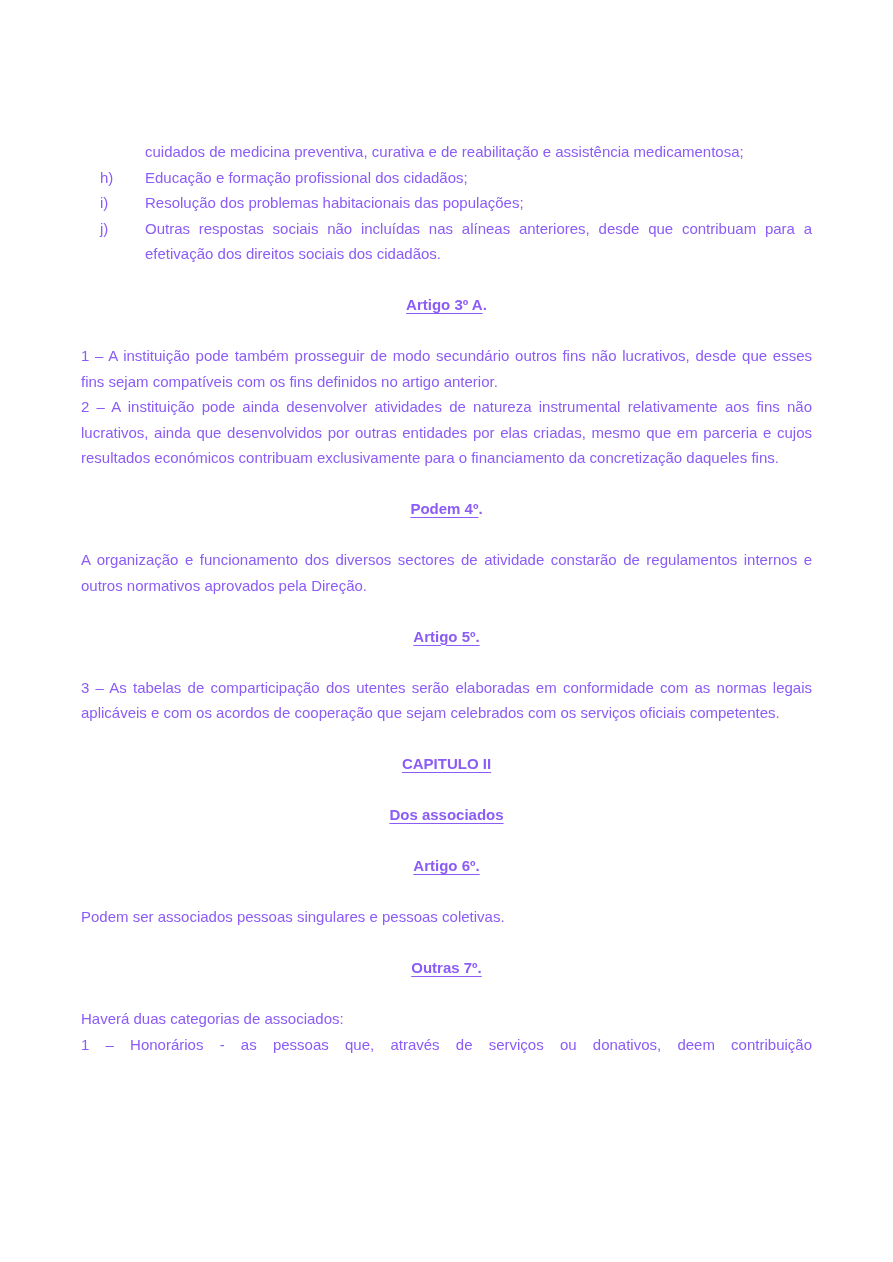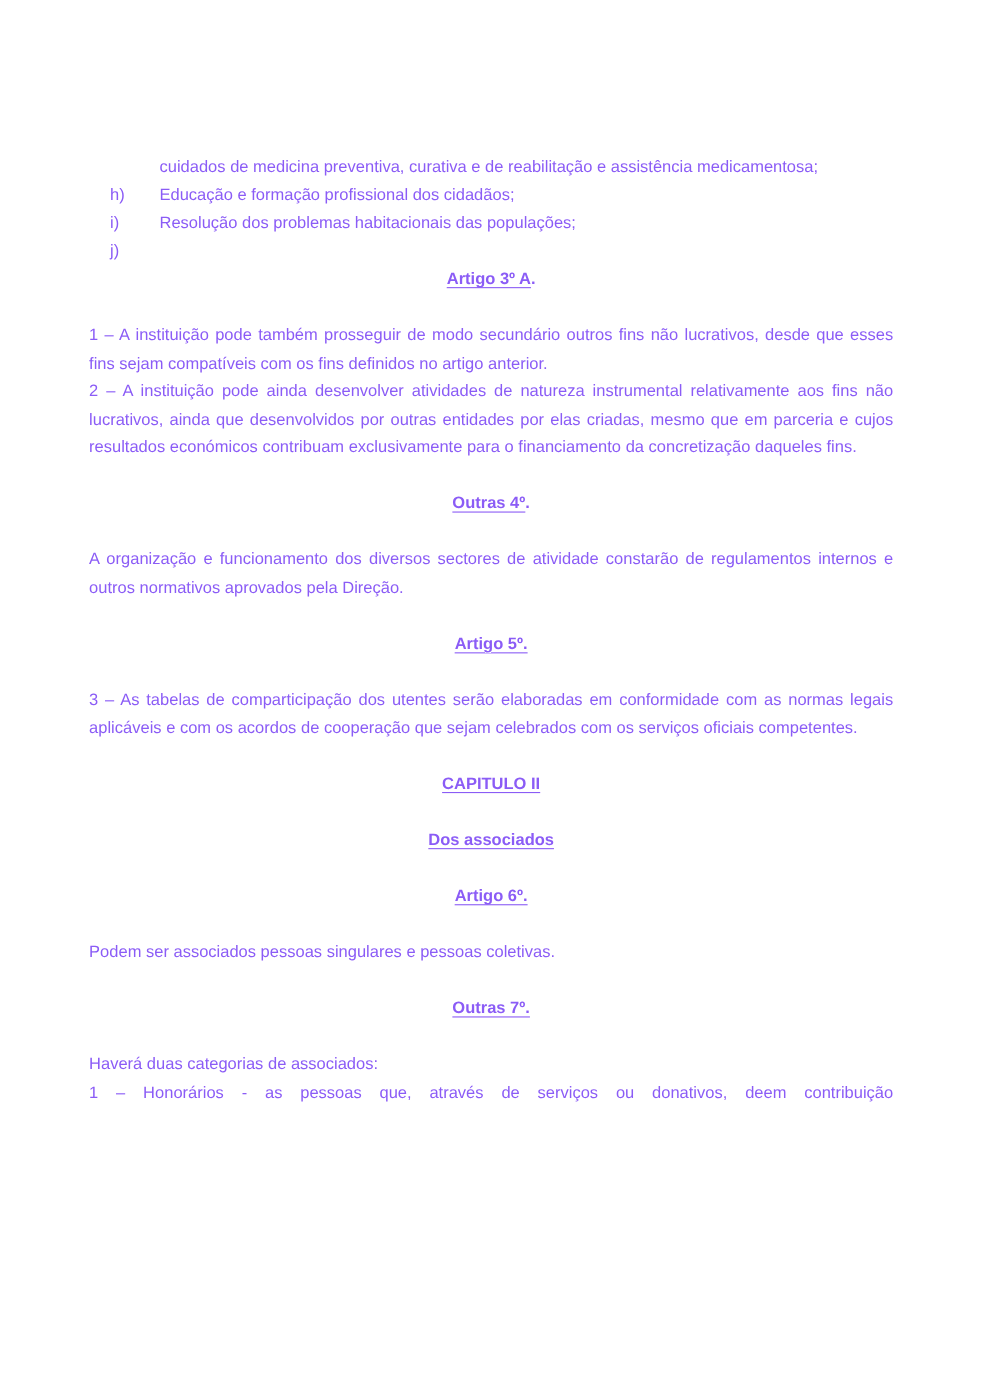--- a/index.html
+++ b/index.html
@@ -71,28 +71,29 @@
     <div class="list-item">
       <span class="item-label">h)</span>
       <span>Educação e formação profissional dos cidadãos;</span>
     </div>
     <div class="list-item">
       <span class="item-label">i)</span>
       <span>Resolução dos problemas habitacionais das populações;</span>
     </div>
     <div class="list-item">
       <span class="item-label">j)</span>
+      <span>Outras respostas sociais não incluídas nas alíneas anteriores, desde que contribuam para a efetivação dos direitos sociais dos cidadãos.</span>
     </div>
 
     <div class="heading"><span class="u">Artigo 3º A</span><span>.</span></div>
 
     <p class="para">1 – A instituição pode também prosseguir de modo secundário outros fins não lucrativos, desde que esses fins sejam compatíveis com os fins definidos no artigo anterior.</p>
     <p class="para">2 – A instituição pode ainda desenvolver atividades de natureza instrumental relativamente aos fins não lucrativos, ainda que desenvolvidos por outras entidades por elas criadas, mesmo que em parceria e cujos resultados económicos contribuam exclusivamente para o financiamento da concretização daqueles fins.</p>
 
-    <div class="heading"><span class="u">Outras 4º</span><span>.</span></div>
+    <div class="heading"><span class="u">Podem 4º</span><span>.</span></div>
 
     <p class="para">A organização e funcionamento dos diversos sectores de atividade constarão de regulamentos internos e outros normativos aprovados pela Direção.</p>
 
     <div class="heading"><span class="u">Artigo 5º.</span><span></span></div>
 
     <p class="para">3 – As tabelas de comparticipação dos utentes serão elaboradas em conformidade com as normas legais aplicáveis e com os acordos de cooperação que sejam celebrados com os serviços oficiais competentes.</p>
 
     <div class="heading chapter"><span class="u">CAPITULO II</span><span></span></div>
 
     <div class="heading"><span class="u">Dos associados</span><span></span></div>

